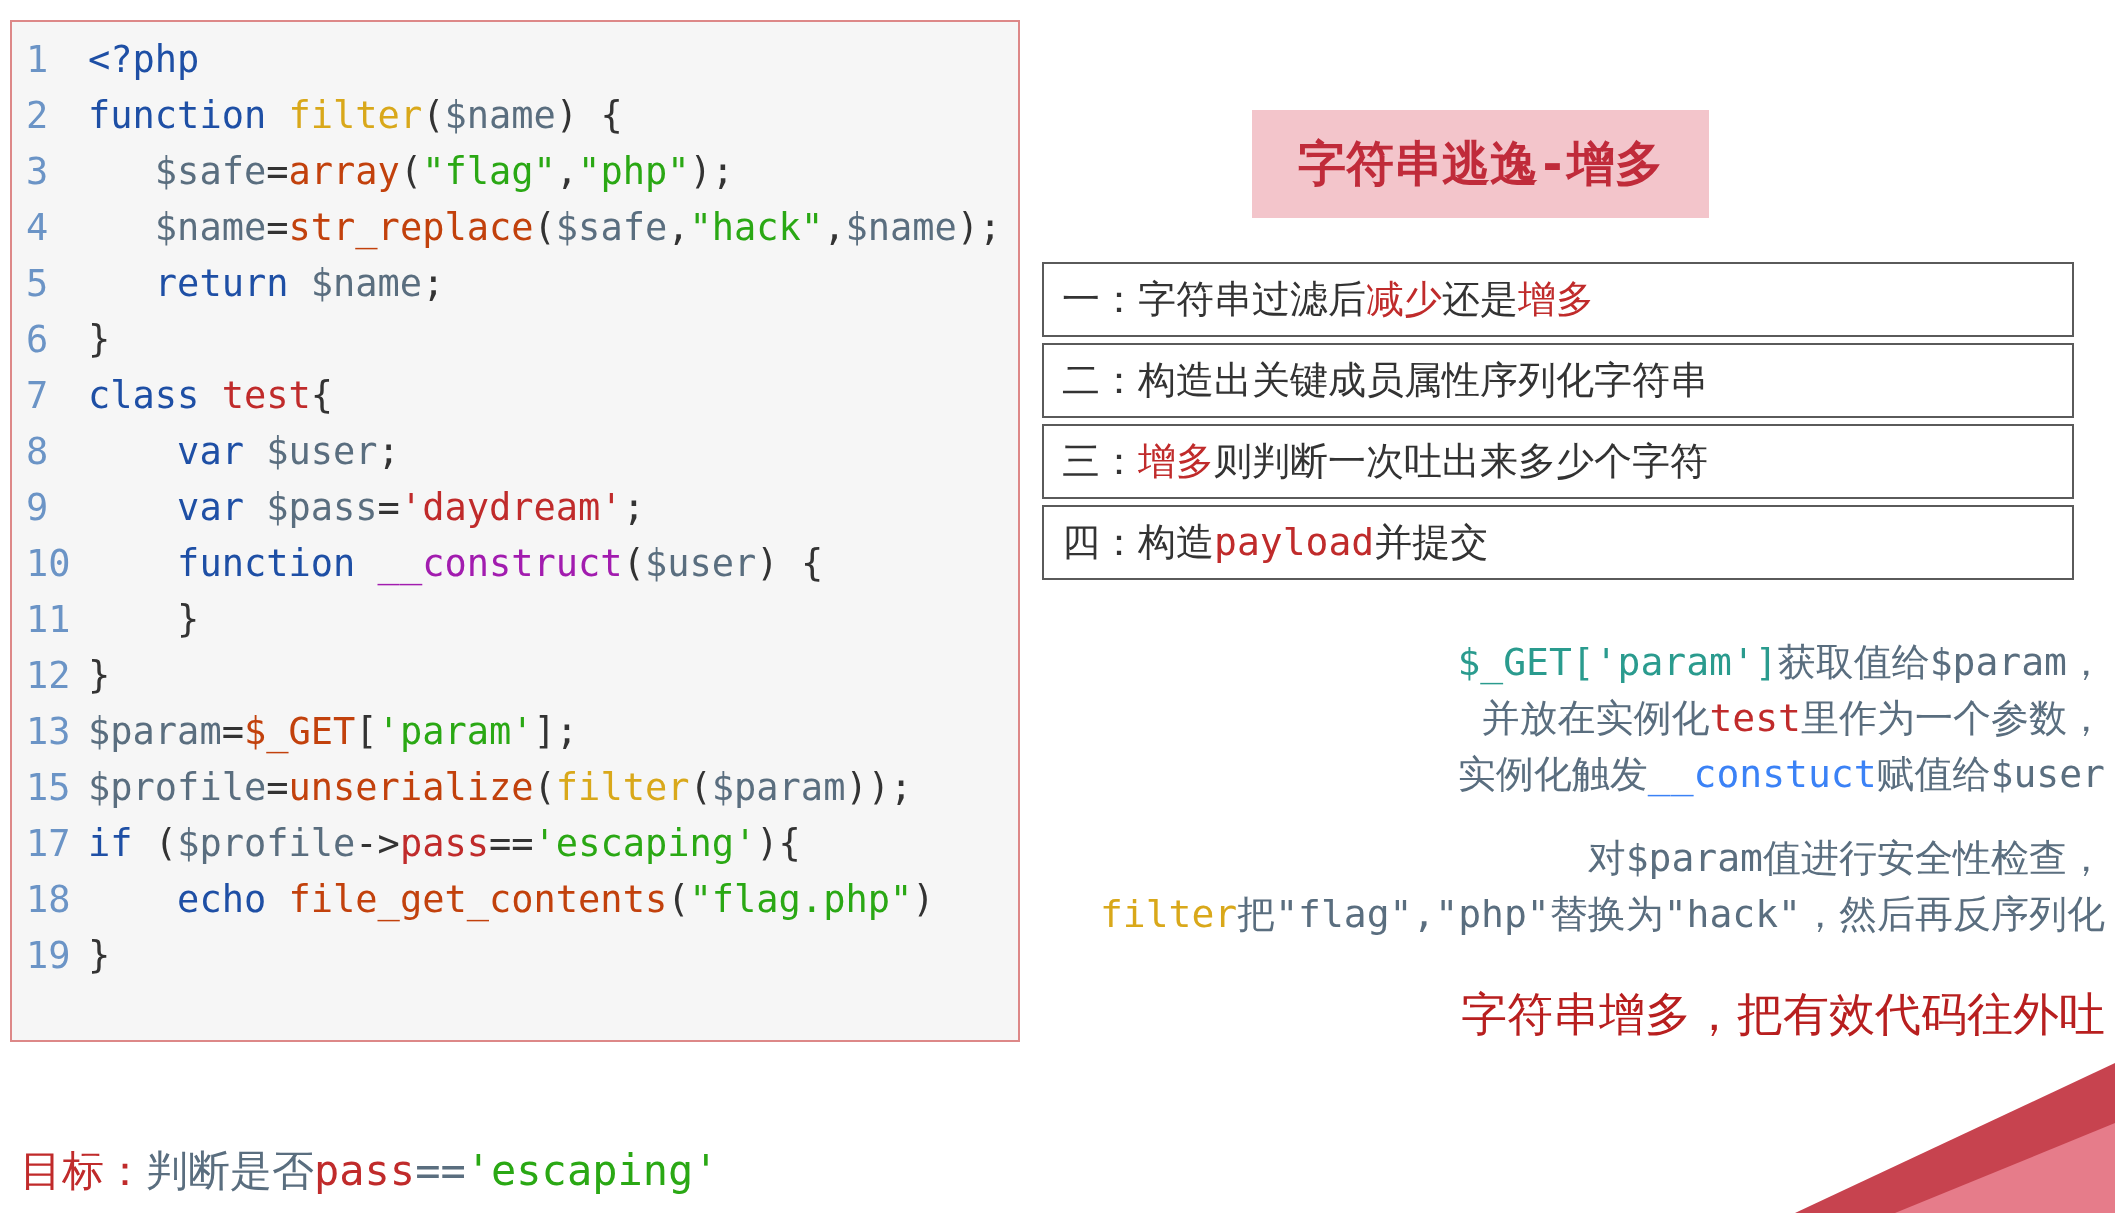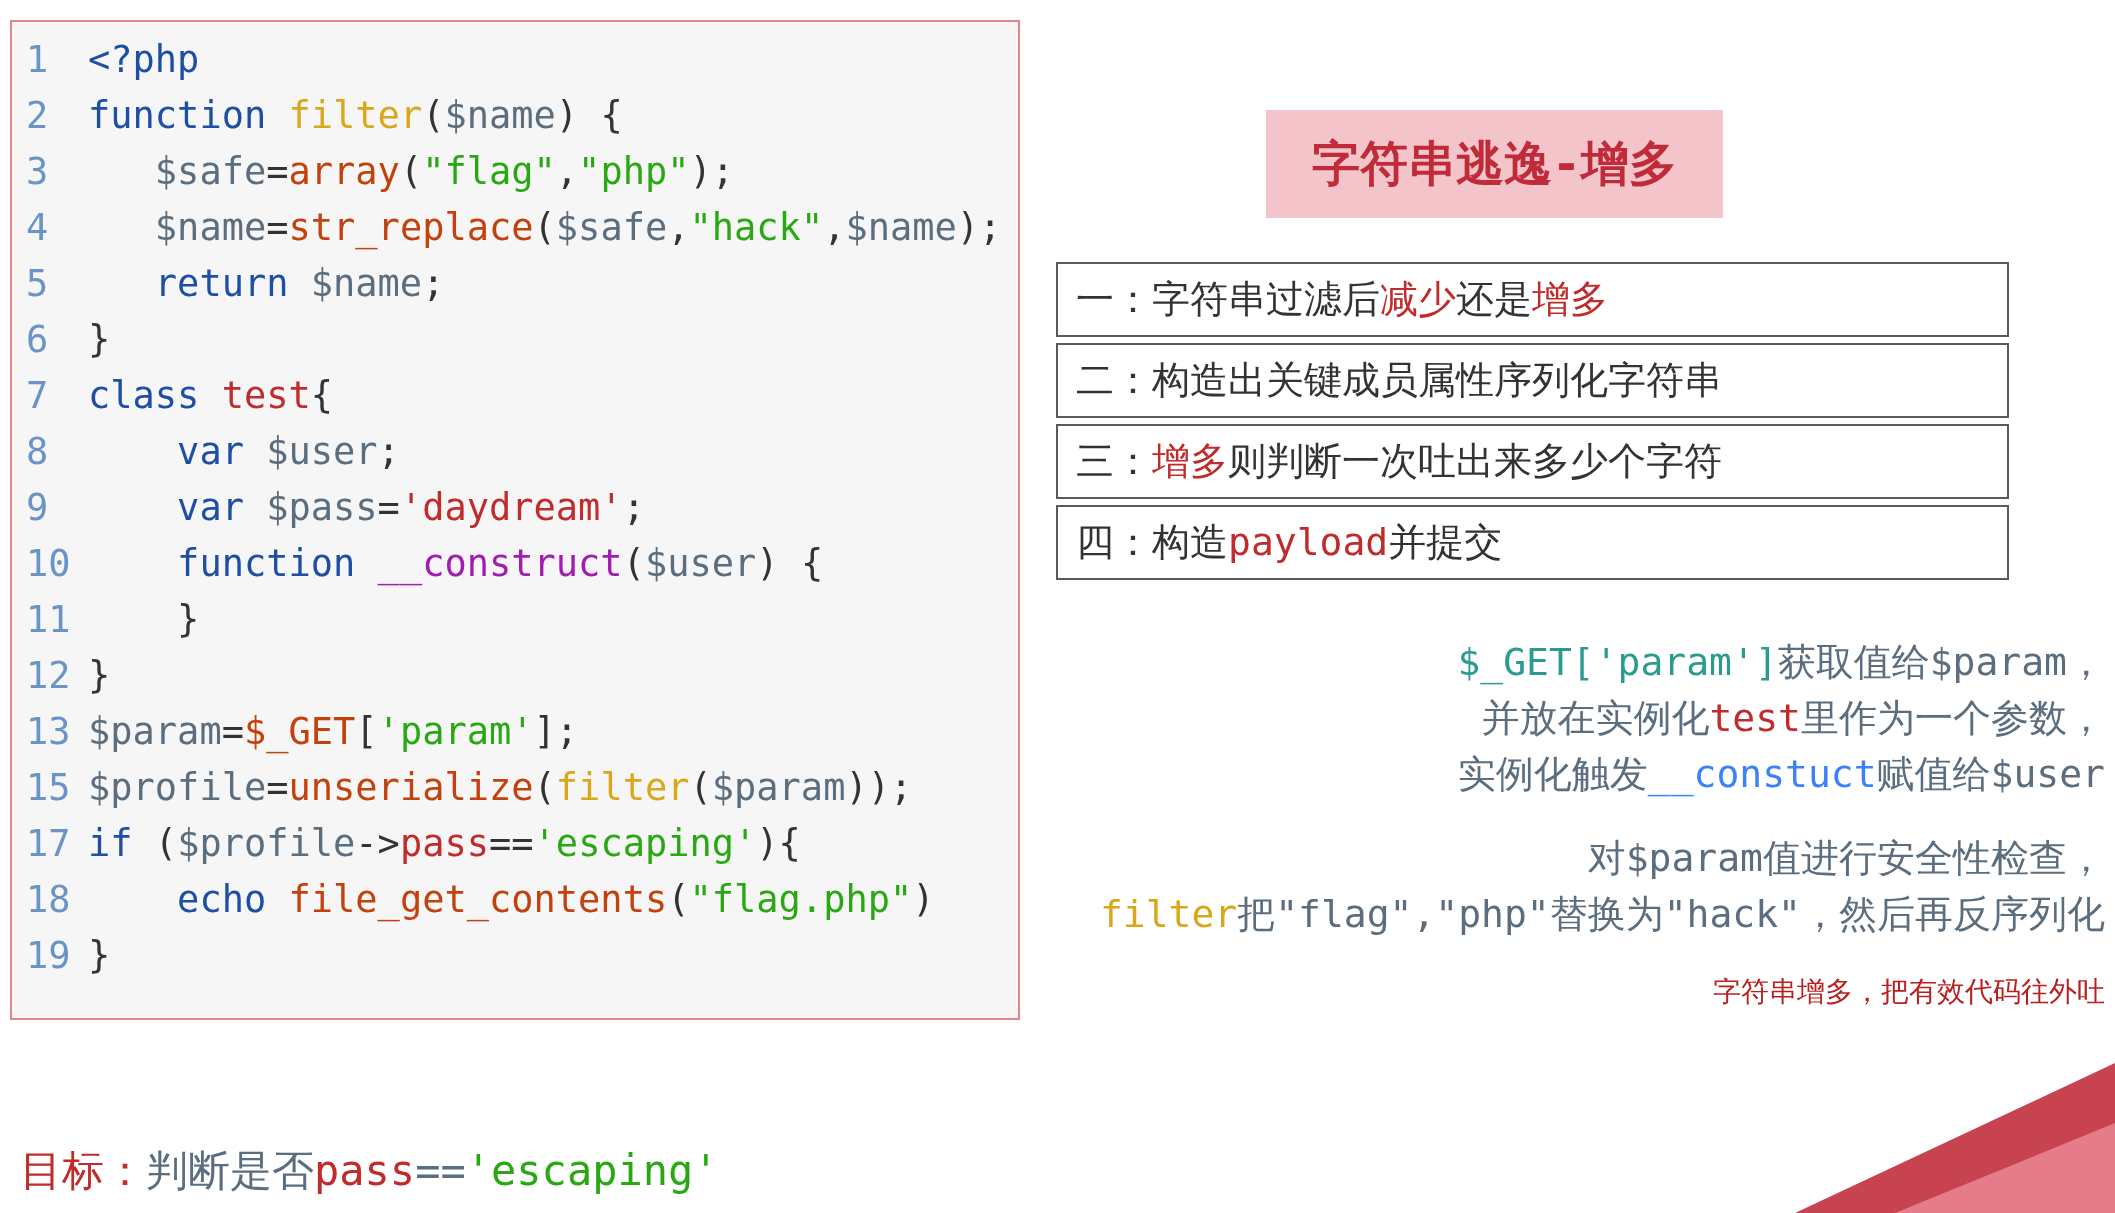--- a/index.html
+++ b/index.html
@@ -22,50 +22,50 @@
   .ln { width: 68px; color: #6b94c6; text-align: left; padding-left: 6px; }
   .code { color: #333; }
   .kw-blue { color: #1e4fa5; }     
   .fn-teal { color: #c2410c; }     
   .var-slate { color: #5a6e7f; }   
   .str-green { color: #2aa814; }  
   .name-red { color: #c02b2b; }    
   .name-gold { color: #d9a81a; }   
   .name-orange { color: #a21caf; }
 
-  .right-panel { flex: 1; padding-left: 36px; position: relative; }
+  .right-panel { flex: 1; padding-left: 22px; position: relative; }
   .title-badge {
     display: inline-block;
     background: #f3c5cb;
     border: 2px solid #f3c5cb;
     color: #c02b3a;
     font-size: 48px;
     font-weight: 700;
     padding: 20px 44px;
     margin-left: 210px;
     margin-top: 90px;
     margin-bottom: 44px;
   }
   .step-box {
     border: 2px solid #5a5a5a;
     background: #fff;
     font-size: 38px;
     padding: 10px 18px;
     margin-bottom: 6px;
     color: #333;
-    width: 953px;
+    width: 1032px;
   }
   .step-box .hl-red { color: #c02b2b; }
 
   .note-block { margin-top: 54px; font-size: 38px; line-height: 56px; color: #5a6e7f; text-align: right; }
   .note-block .teal { color: #2a9b8e; }
   .note-block .red { color: #c02b2b; }
   .note-block .gold { color: #d9a81a; }
   .note-block .orange { color: #3b82f6; }
-  .summary-red { color: #b81f1f; font-size: 28px; margin-top: 22px; }
+  .summary-red { color: #b81f1f; font-size: 46px; margin-top: 44px; }
 
   .goal-line {
     position: absolute;
     left: 20px;
     bottom: 14px;
     font-size: 42px;
     color: #5a6e7f;
   }
   .goal-line .goal-label { color: #c02b2b; }
   .goal-line .pass { color: #c02b2b; }

